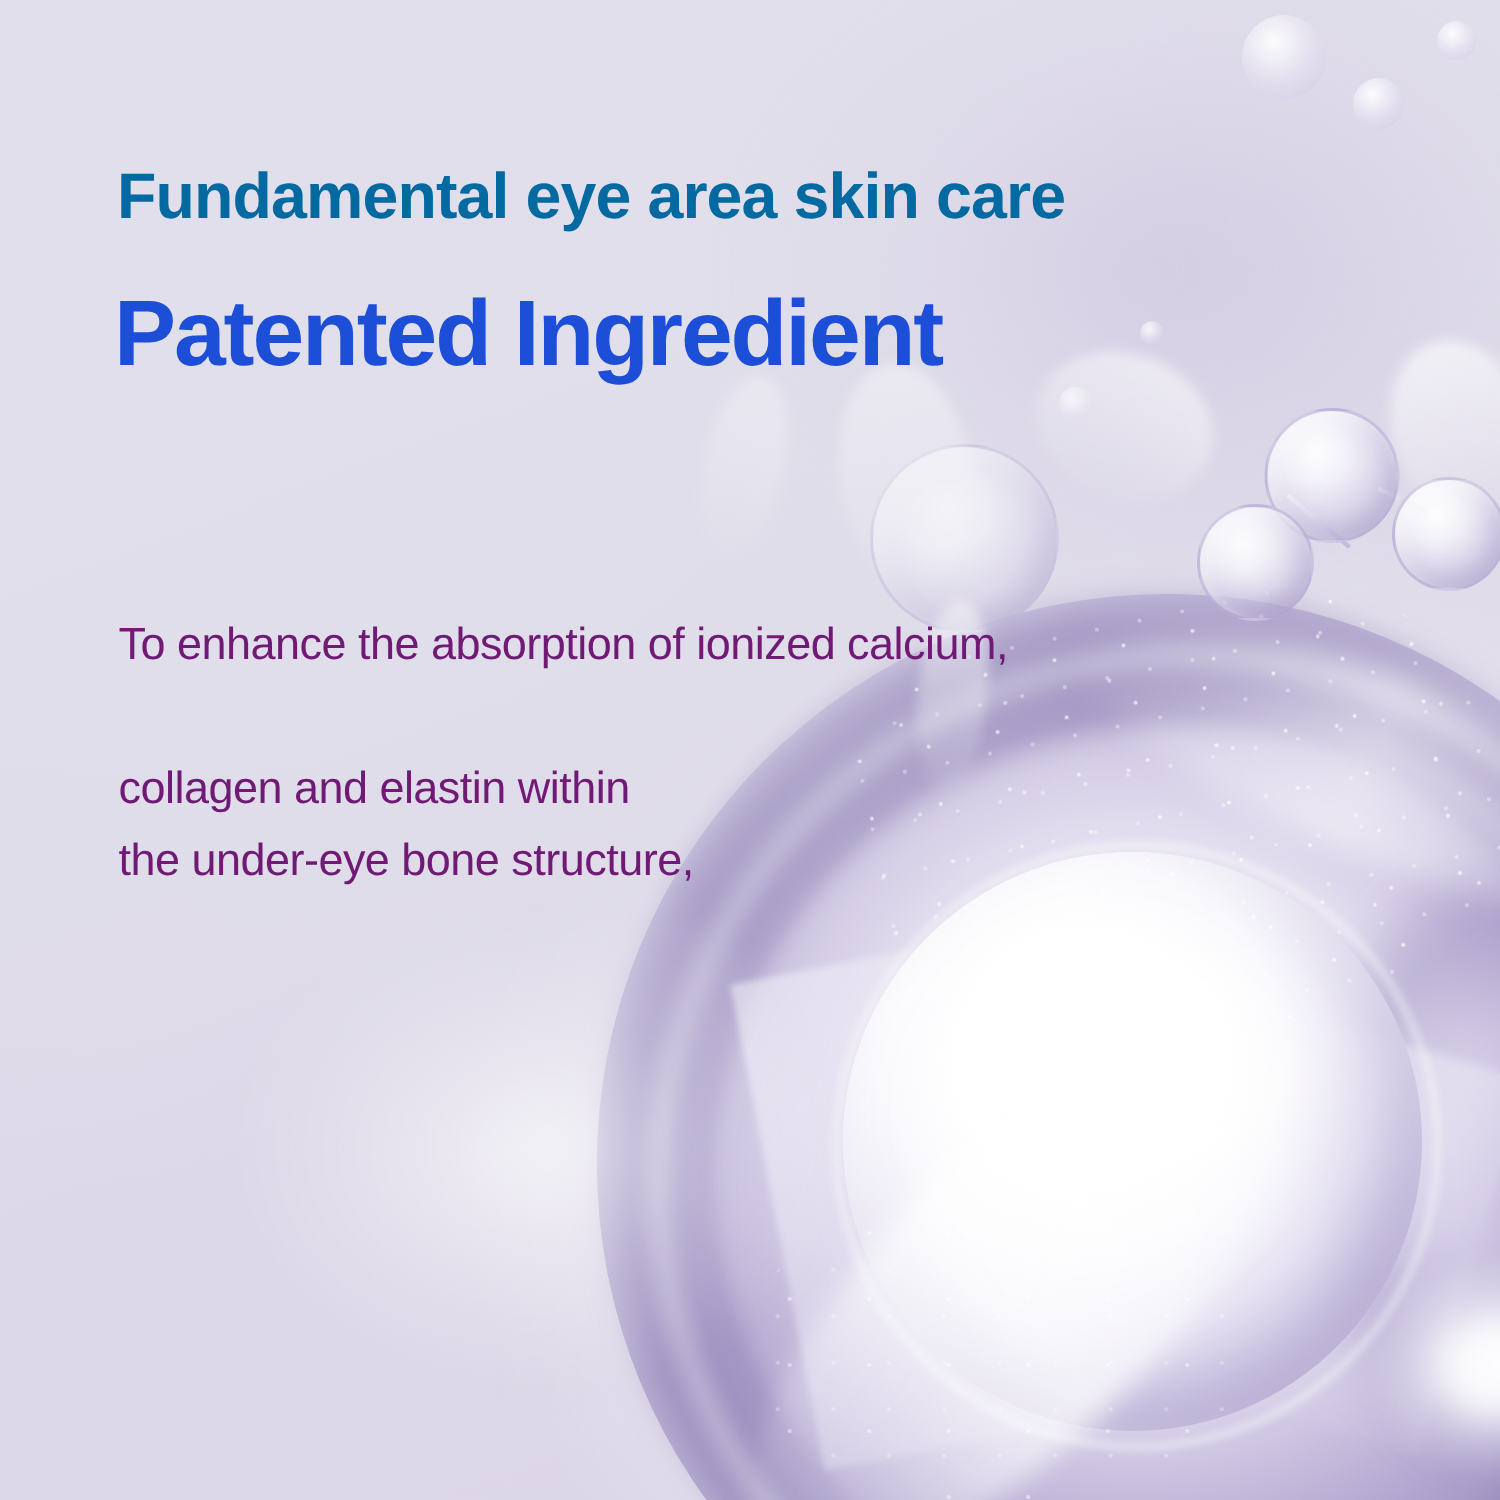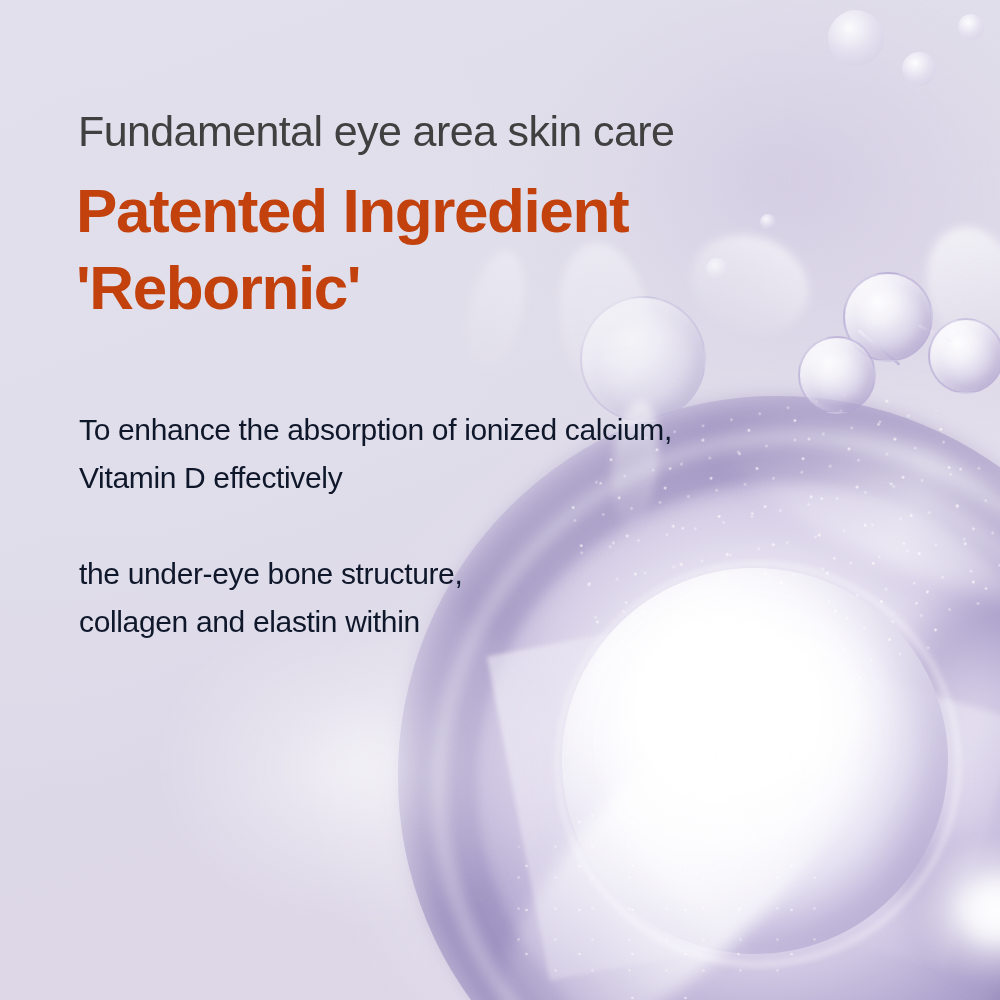--- a/index.html
+++ b/index.html
@@ -281,54 +281,54 @@
     width: 1000px;
     height: 1000px;
   }
 
   .eyebrow {
     position: absolute;
     left: 78px;
     top: 108px;
     font-size: 43px;
     line-height: 1.08;
-    font-weight: 400;
-    color: #404040;
+    font-weight: 700;
+    color: #0369a1;
     letter-spacing: -0.6px;
     white-space: nowrap;
   }
 
   .headline {
     position: absolute;
     left: 76px;
-    top: 176px;
+    top: 188px;
     font-size: 62px;
     line-height: 1.12;
     font-weight: 700;
-    color: #c2410c;
+    color: #1d4ed8;
     letter-spacing: -1.4px;
     white-space: nowrap;
   }
   .headline .hl-line { display: block; }
   .headline .hl-line + .hl-line { margin-top: 8px; }
 
   .body-copy {
     position: absolute;
     left: 79px;
     top: 406px;
     width: 560px;
   }
   .para { margin: 0; }
   .para + .para { margin-top: 48px; }
   .para-line {
     display: block;
     font-size: 30px;
     line-height: 48px;
     font-weight: 400;
-    color: #0f172a;
+    color: #701a75;
     letter-spacing: -0.35px;
     white-space: nowrap;
   }
 </style>
 </head>
 <body>
 
 <div id="poster">
 
   <div class="art">
@@ -381,30 +381,28 @@
     <div class="glow-left"></div>
     <div class="veil"></div>
   </div>
 
   <div class="content">
 
     <div class="eyebrow">Fundamental eye area skin care</div>
 
     <div class="headline">
       <span class="hl-line">Patented Ingredient</span>
-      <span class="hl-line">'Rebornic'</span>
     </div>
 
     <div class="body-copy">
 
       <p class="para">
         <span class="para-line">To enhance the absorption of ionized calcium,</span>
-        <span class="para-line">Vitamin D effectively</span>
       </p>
 
       <p class="para">
+        <span class="para-line">collagen and elastin within</span>
         <span class="para-line">the under-eye bone structure,</span>
-        <span class="para-line">collagen and elastin within</span>
       </p>
 
     </div>
   </div>
 </div>
 
 </body></html>

